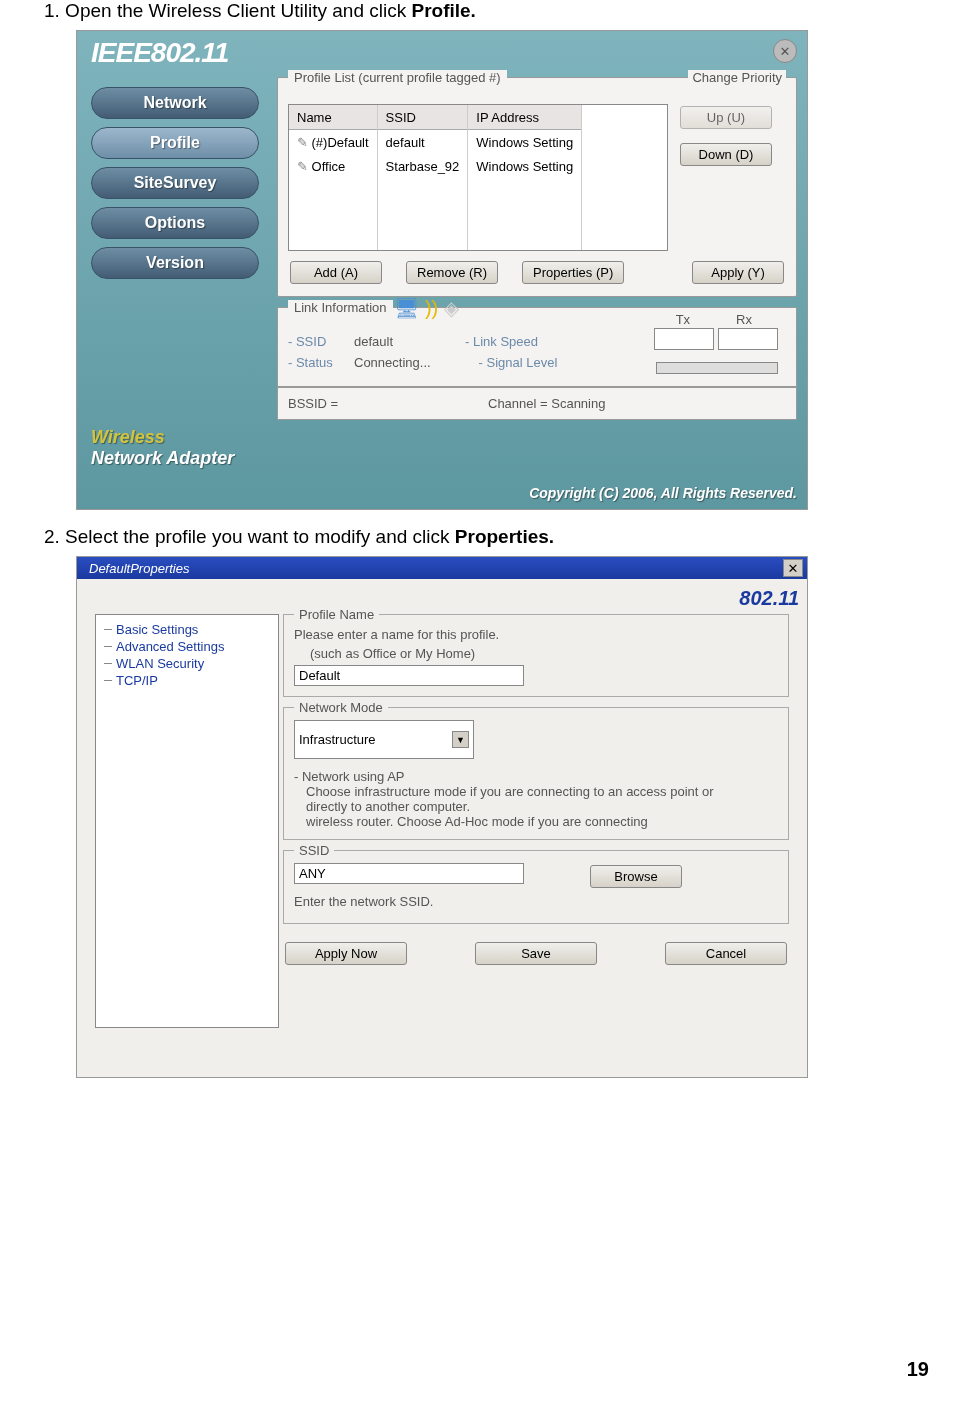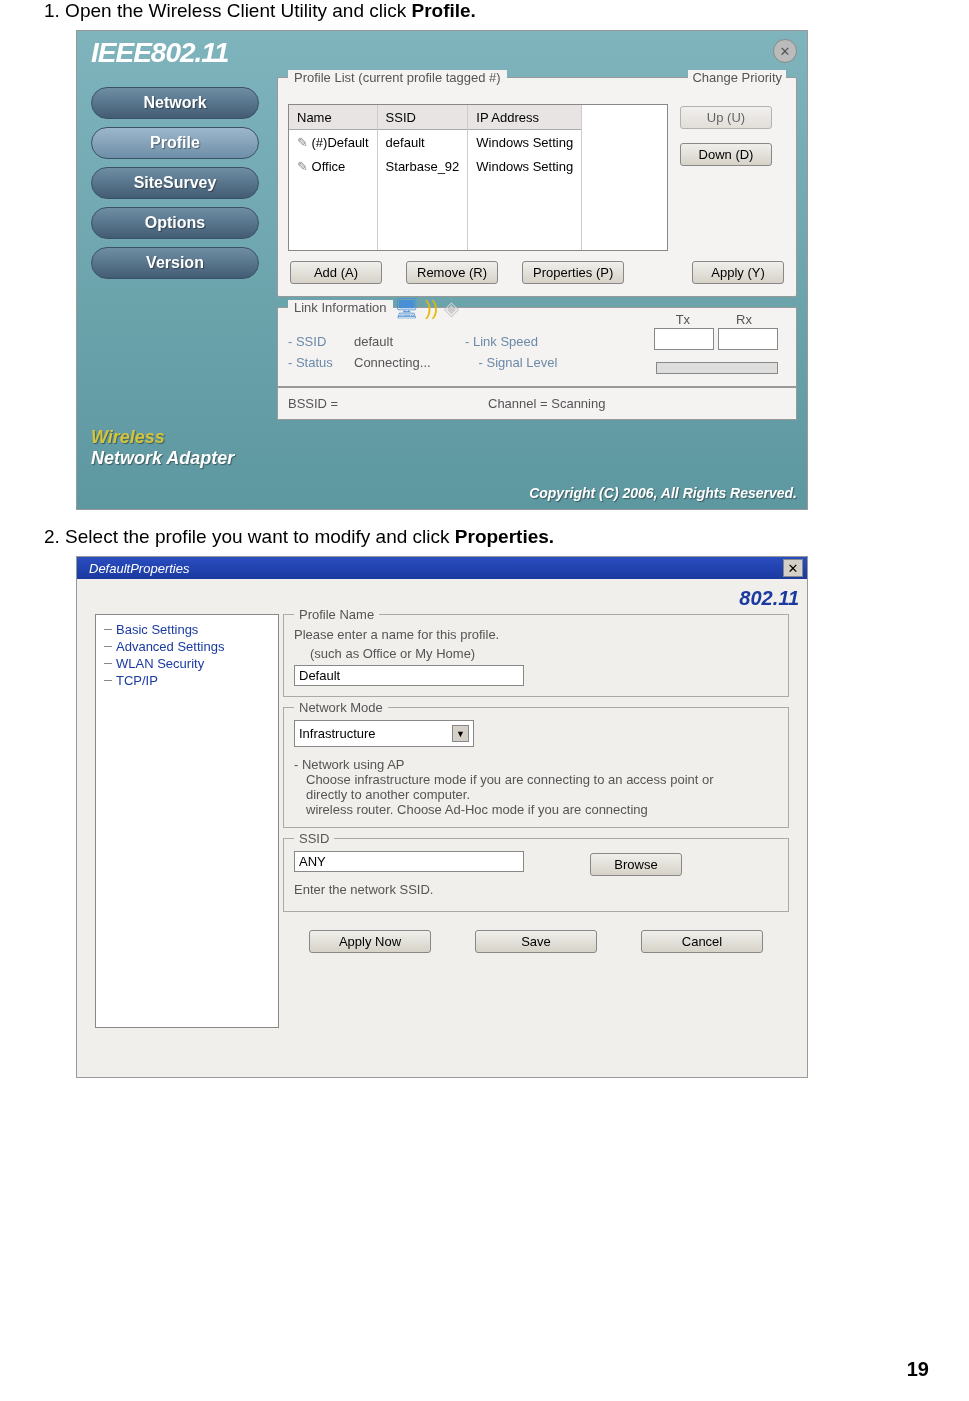--- a/index.html
+++ b/index.html
@@ -47,26 +47,26 @@
 .s2-brand{color:#1a3aa0;font-weight:bold;font-style:italic;font-size:20px;text-align:right;padding:8px 8px 4px 0}
 .s2-body{display:flex;padding:0 18px 6px 18px;gap:4px}
 .s2-tree{width:170px;border:1px solid #888;background:#fff;padding:6px;height:400px}
 .s2-tree-item{color:#1a3aa0;font-size:13px;padding:1px 0 1px 14px;position:relative}
 .s2-tree-item::before{content:"";position:absolute;left:2px;top:8px;width:8px;height:1px;background:#888}
 .s2-main{flex:1}
 .fs{border:1px solid #aaa;margin-bottom:10px;padding:12px 10px 10px 10px;position:relative;background:#f0efeb}
 .fs .leg{position:absolute;top:-8px;left:10px;background:#f0efeb;padding:0 5px;color:#555}
 .fs .hint{color:#555;margin-bottom:4px}
 .fs input[type=text]{width:220px;border:1px solid #888;padding:2px 4px;font-size:13px}
-.fs .sel{width:170px;border:1px solid #888;background:#fff;padding:4px 4px;display:inline-flex;justify-content:space-between;align-items:center}
+.fs .sel{width:170px;border:1px solid #888;background:#fff;padding:10px 4px;display:inline-flex;justify-content:space-between;align-items:center}
 .fs .sel .arr{background:#d4d0c8;border:1px solid #888;width:15px;height:15px;display:flex;align-items:center;justify-content:center;font-size:9px}
 .fs .note{color:#555;margin-top:10px}
 .fs .note-sub{margin-left:12px;color:#555}
 .s2-ssid-row{display:flex;gap:64px;align-items:flex-start}
-.s2-actions{display:flex;justify-content:center;gap:40px;padding:6px 0}
+.s2-actions{display:flex;justify-content:space-between;gap:40px;padding:6px 0}
 
 .pgnum{position:absolute;right:40px;bottom:20px;font-size:20px;font-weight:bold}
 </style>
 </head>
 <body>
 <div class="page">
 
 <p class="step"><span>1.  Open the Wireless Client Utility and click </span><b>Profile.</b></p>
 
 <div class="shot1">

